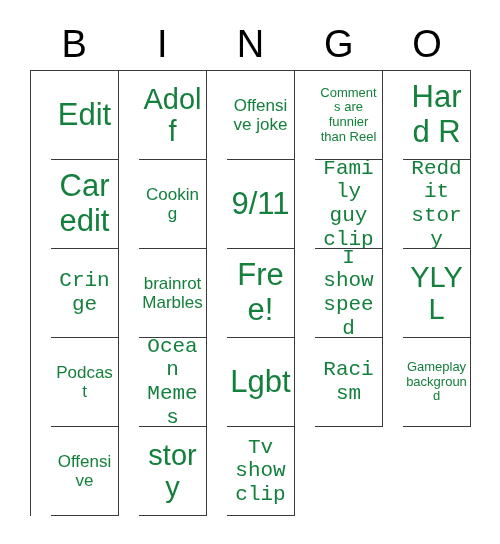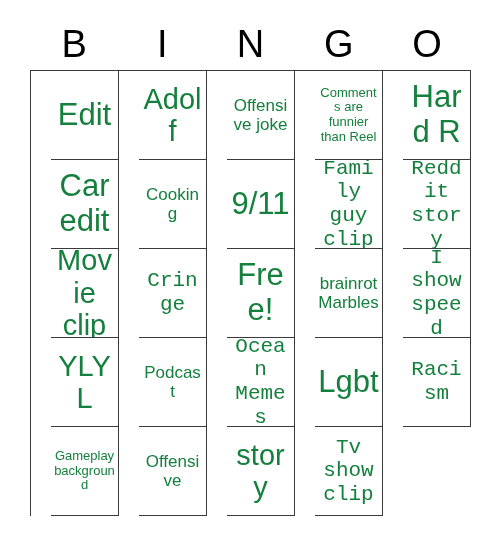--- a/index.html
+++ b/index.html
@@ -110,31 +110,28 @@
     <div class="bingo-cell fs-xl">
       <span class="cell-text">9/11</span>
     </div>
     <div class="bingo-cell fs-md">
       <span class="cell-text">Family guy clip</span>
     </div>
     <div class="bingo-cell fs-md">
       <span class="cell-text">Reddit story</span>
     </div>
 
-    <div class="bingo-cell fs-lg">
-      <span class="cell-text">Movie clip</span>
-    </div>
     <div class="bingo-cell fs-md">
       <span class="cell-text">Cringe</span>
     </div>
+    <div class="bingo-cell fs-sm">
+      <span class="cell-text">brainrot Marbles</span>
+    </div>
     <div class="bingo-cell fs-xl">
       <span class="cell-text">Free!</span>
-    </div>
-    <div class="bingo-cell fs-sm">
-      <span class="cell-text">brainrot Marbles</span>
     </div>
     <div class="bingo-cell fs-md">
       <span class="cell-text">I show speed</span>
     </div>
 
     <div class="bingo-cell fs-lg">
       <span class="cell-text">YLYL</span>
     </div>
     <div class="bingo-cell fs-sm">
       <span class="cell-text">Podcast</span>

